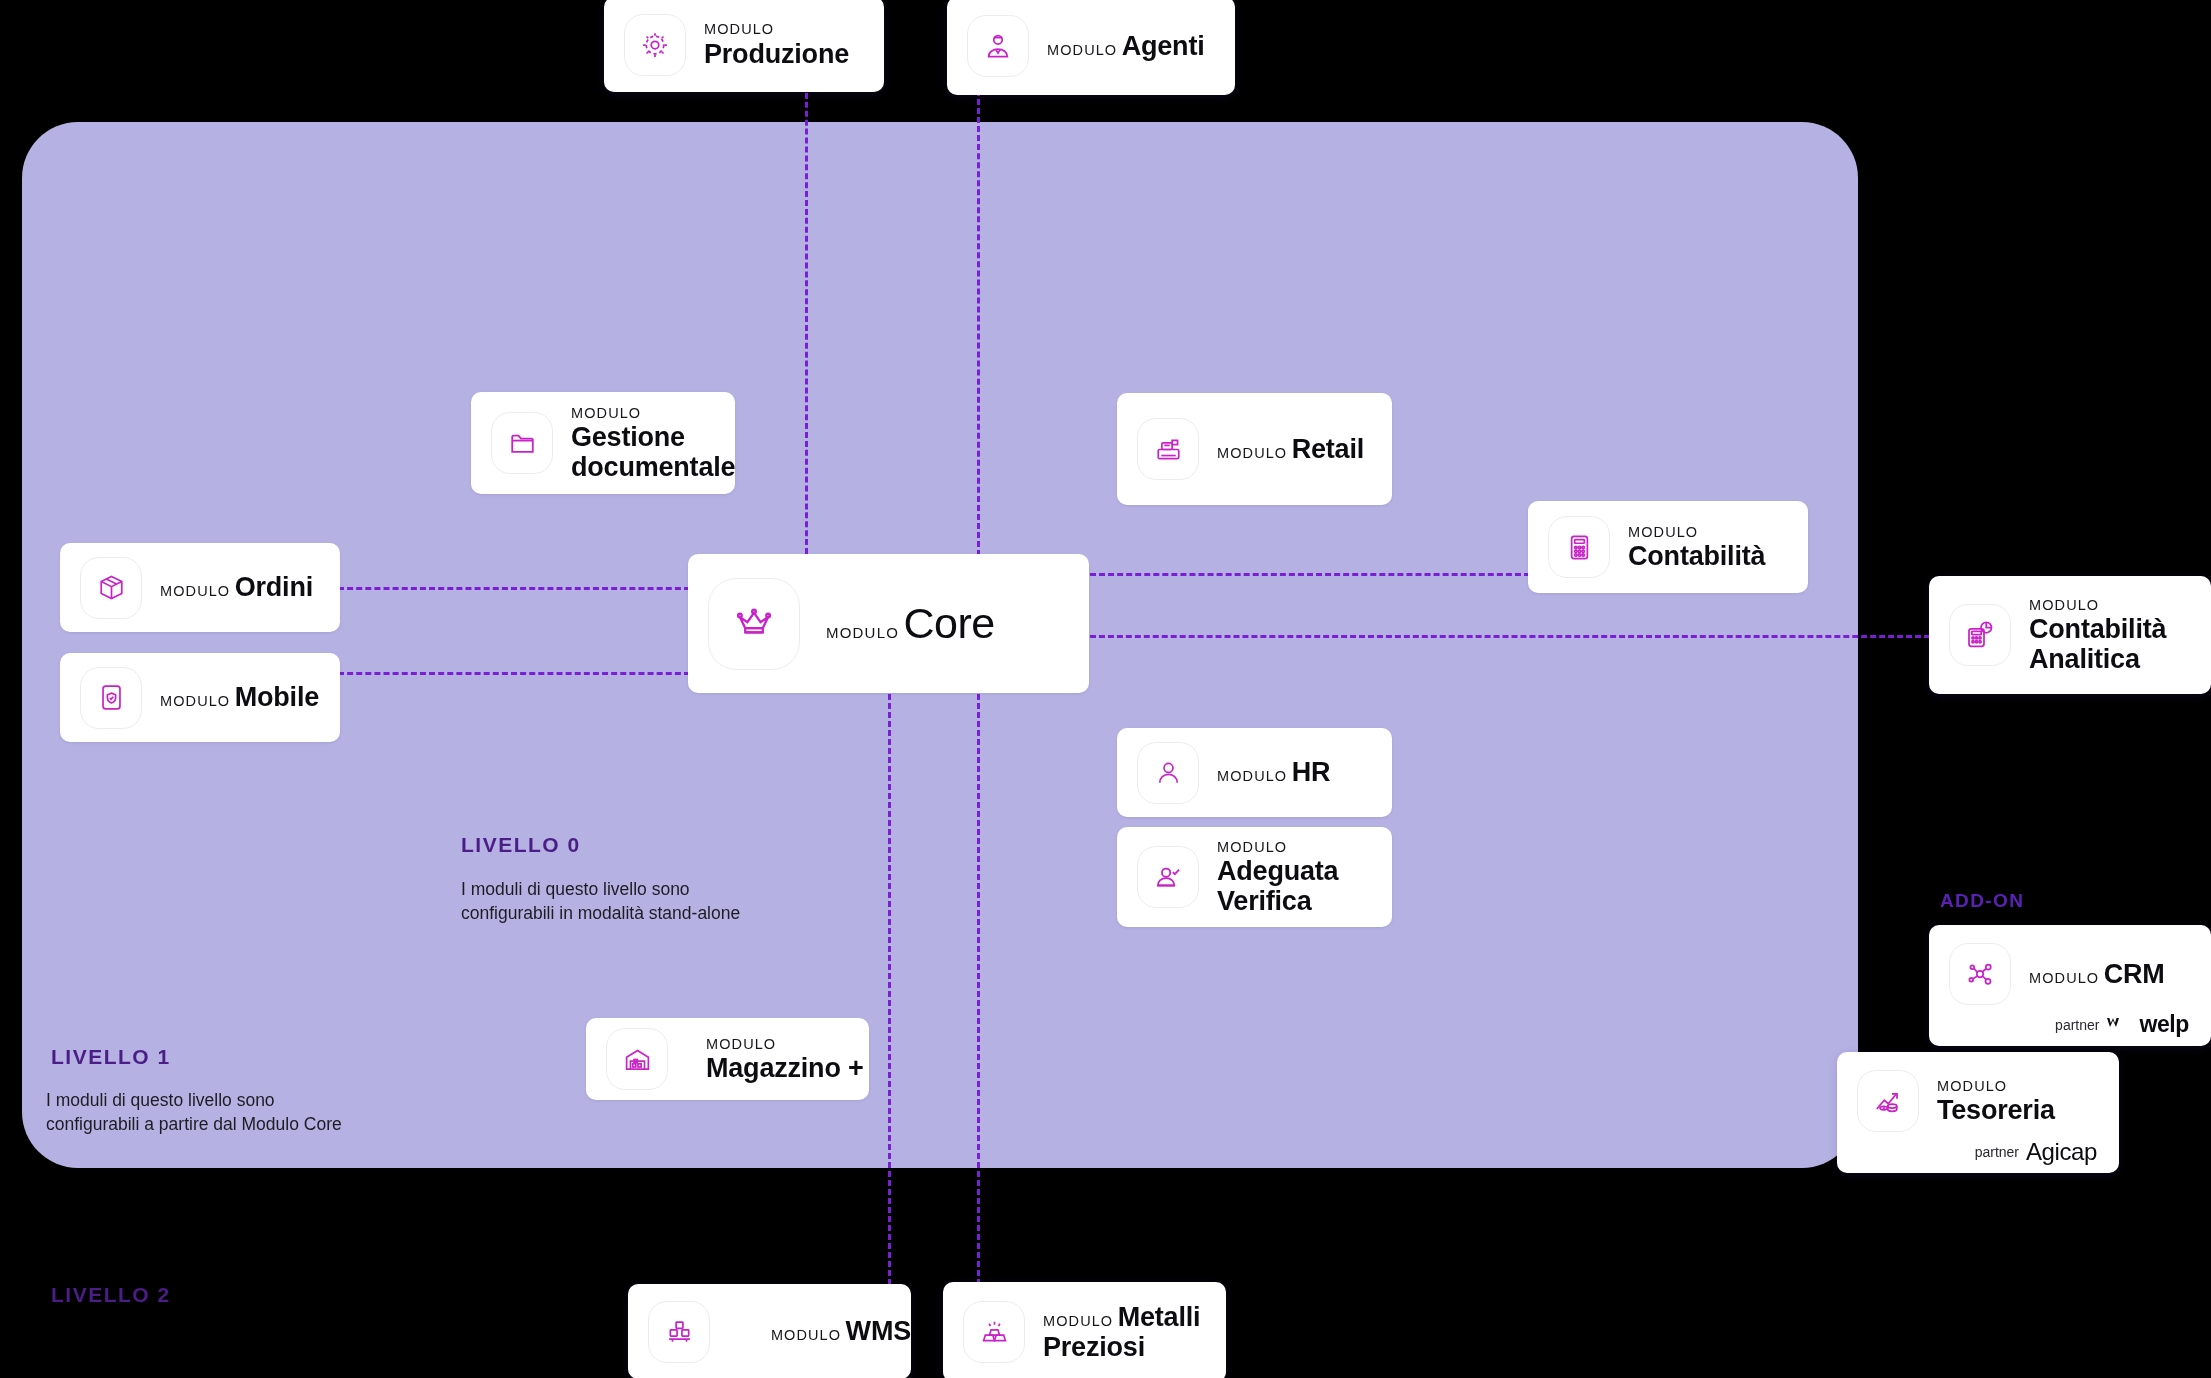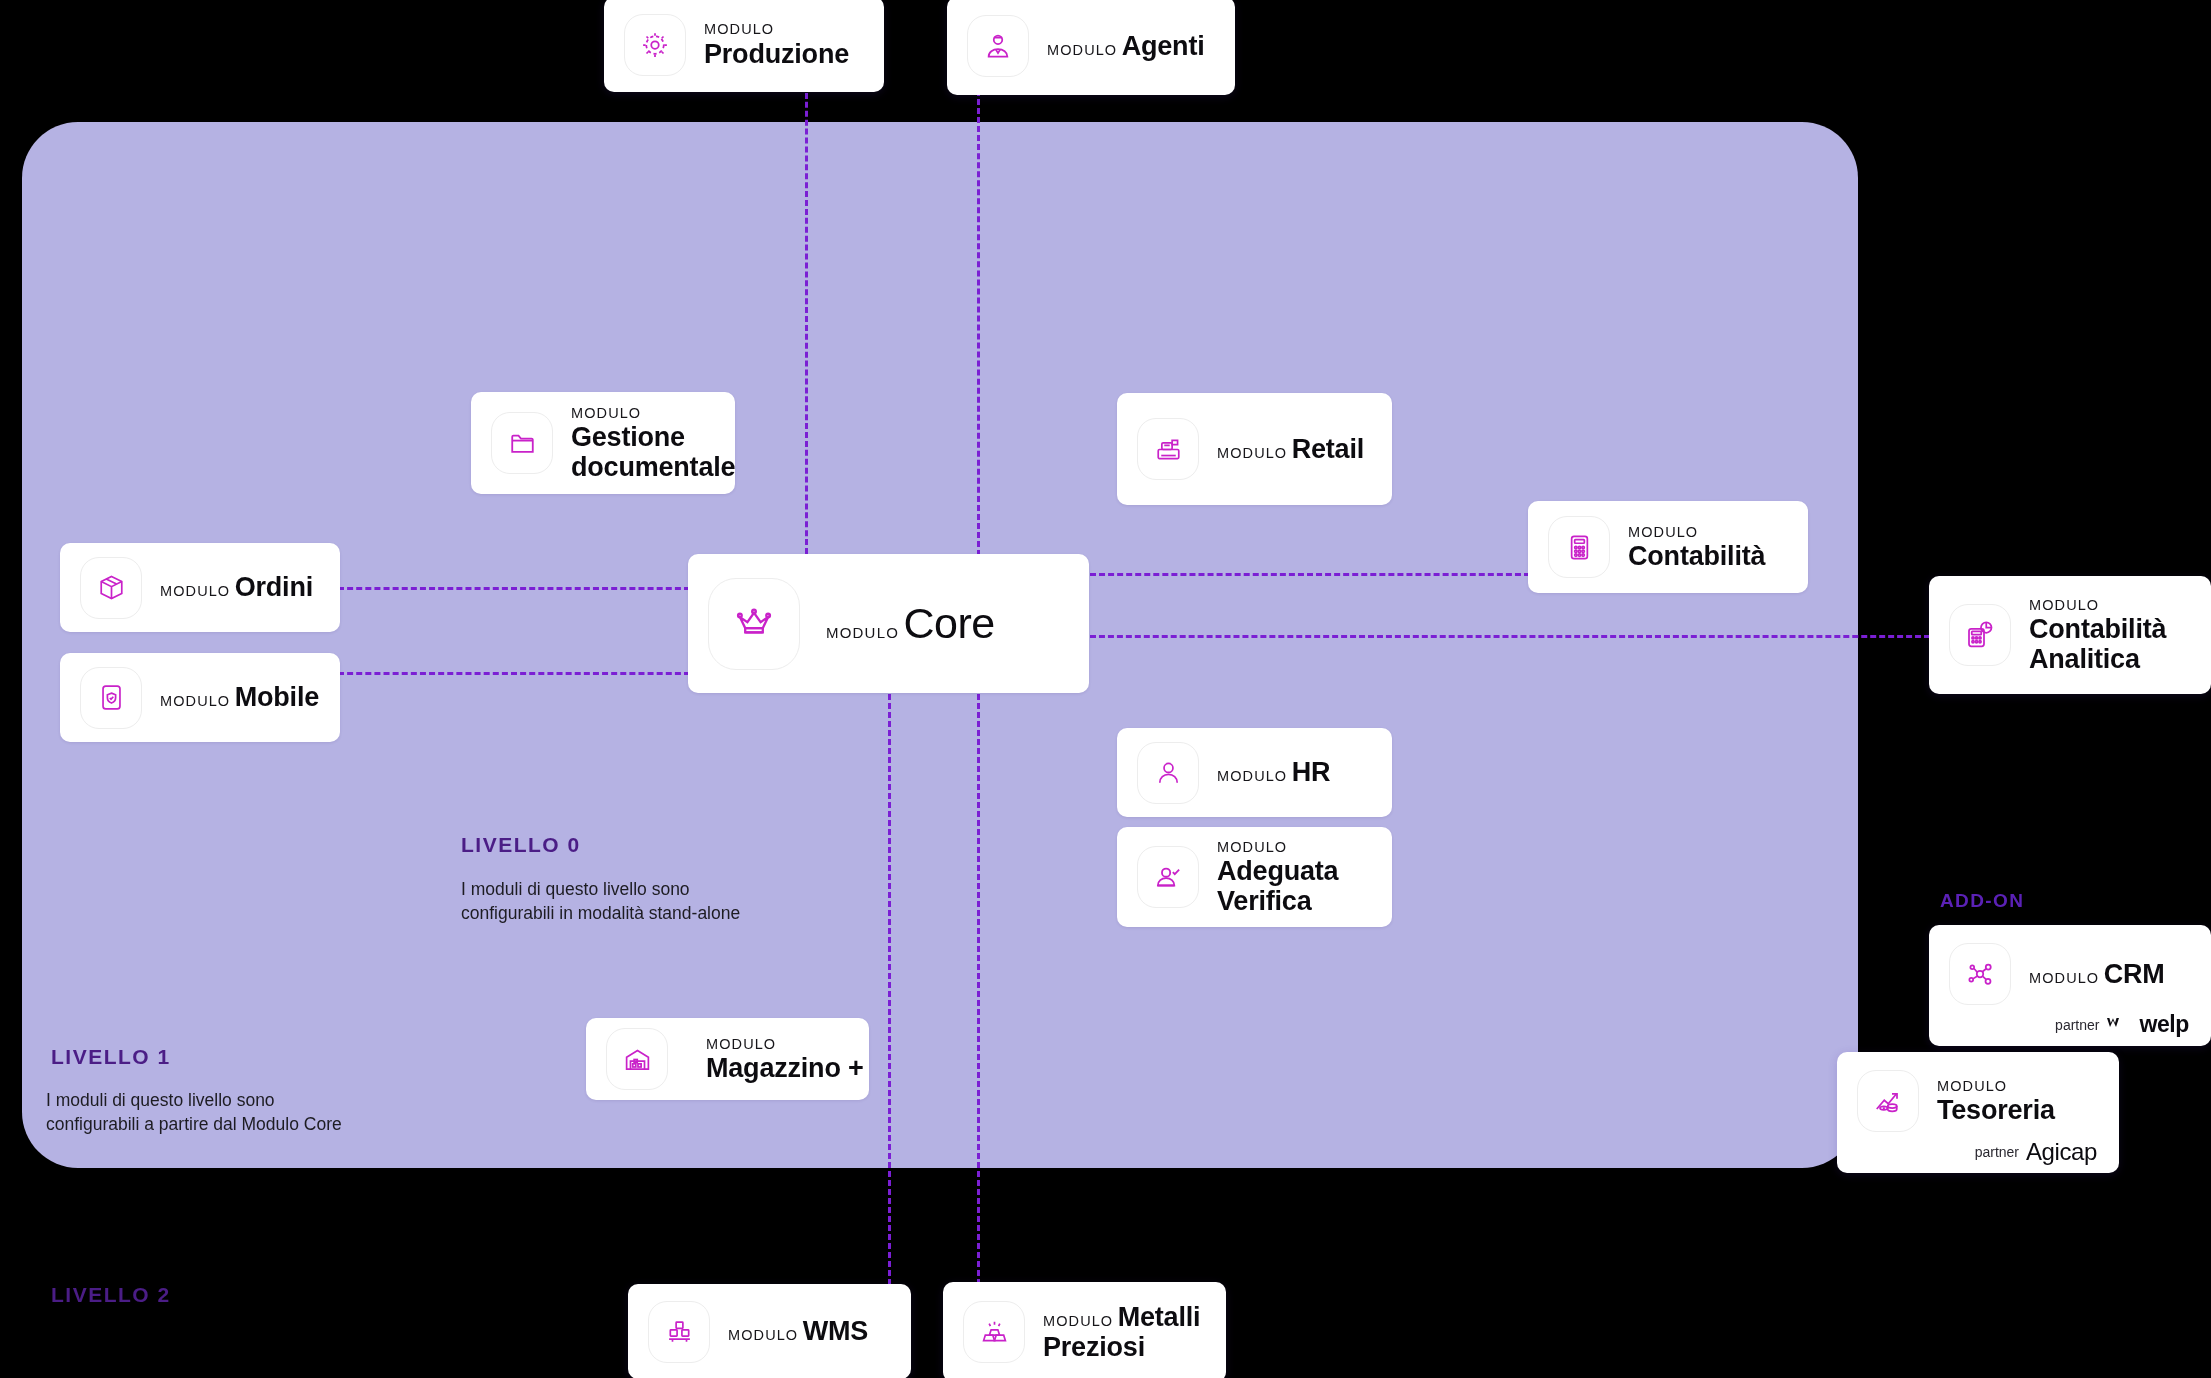--- a/index.html
+++ b/index.html
@@ -318,21 +318,21 @@
         <rect x="8" y="15.6" width="2.6" height="2.6"></rect>
         <rect x="12.4" y="15.6" width="2.6" height="2.6"></rect>
       </svg>
     </span>
     <span class="card-text">
       <span class="kicker">MODULO</span>
       <span class="title">Magazzino +</span>
     </span>
   </div>
 
-  <div class="card shadowed" style="left:628px; top:1284px; width:283px; height:95px;">
+  <div class="card shadowed" style="left:628px; top:1284px; width:283px; height:95px;justify-content:space-between;">
     <span class="icon-box">
       <svg width="29" height="29" viewBox="0 0 24 24" fill="none" stroke="#c922c9" stroke-width="1.4">
         <rect x="9.2" y="4.2" width="5.6" height="5.2" rx=".5"></rect>
         <rect x="4.4" y="10.6" width="5.6" height="5.2" rx=".5"></rect>
         <rect x="14" y="10.6" width="5.6" height="5.2" rx=".5"></rect>
         <path d="M3.4 18.3h17.2M6.2 18.3v2.2M17.8 18.3v2.2"></path>
       </svg>
     </span>
     <span class="card-text">
       <span class="kicker">MODULO</span>

